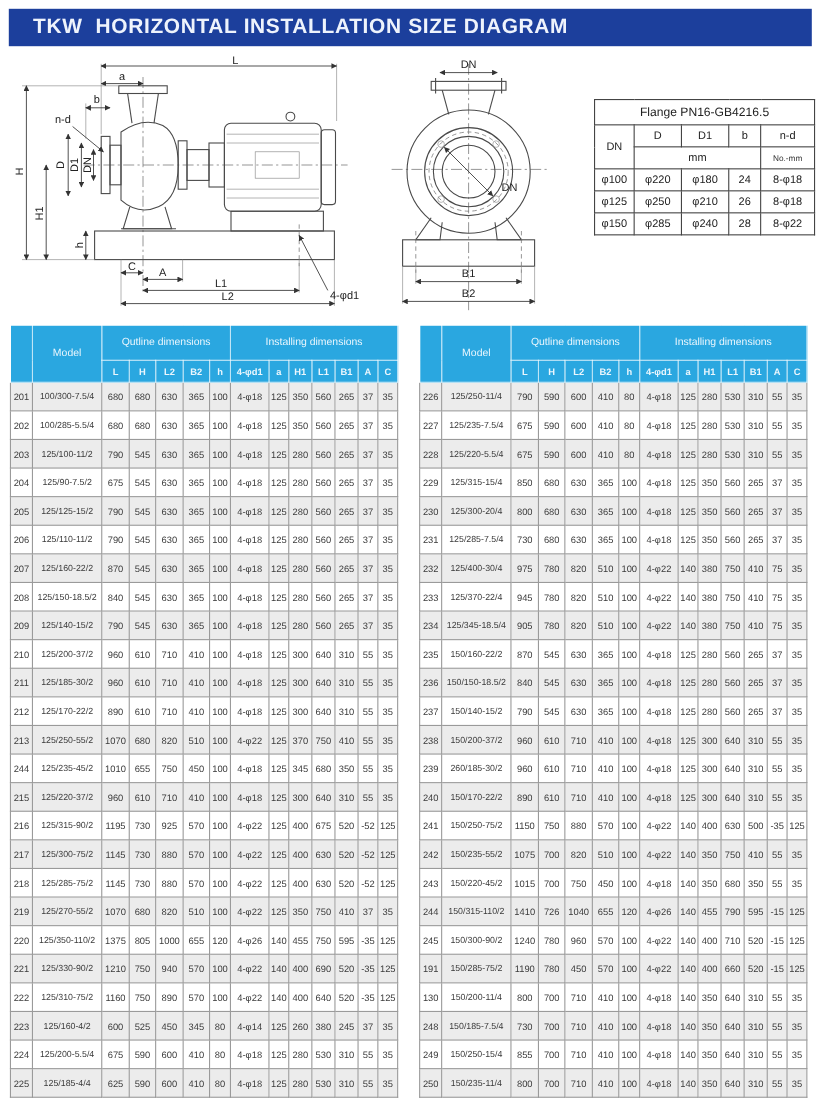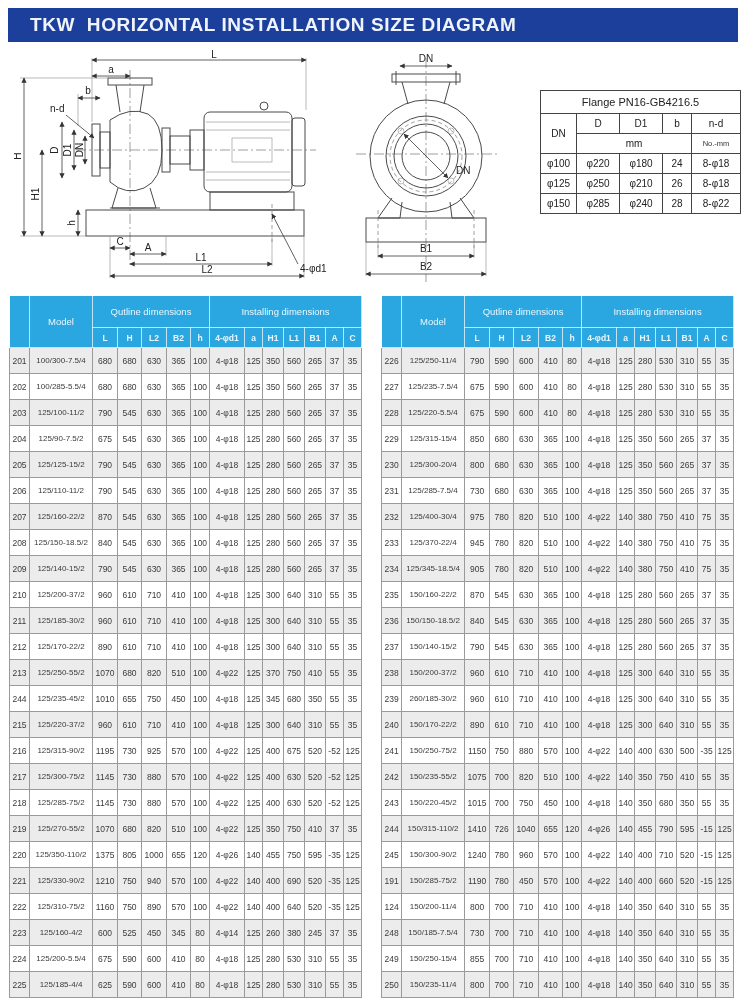--- a/index.html
+++ b/index.html
@@ -1052,21 +1052,21 @@
             <td>100</td>
             <td>4-φ22</td>
             <td>140</td>
             <td>400</td>
             <td>660</td>
             <td>520</td>
             <td>-15</td>
             <td>125</td>
           </tr>
           <tr>
-            <td>124</td>
+            <td>130</td>
             <td class="model-cell">150/200-11/4</td>
             <td>800</td>
             <td>700</td>
             <td>710</td>
             <td>410</td>
             <td>100</td>
             <td>4-φ18</td>
             <td>140</td>
             <td>350</td>
             <td>640</td>

